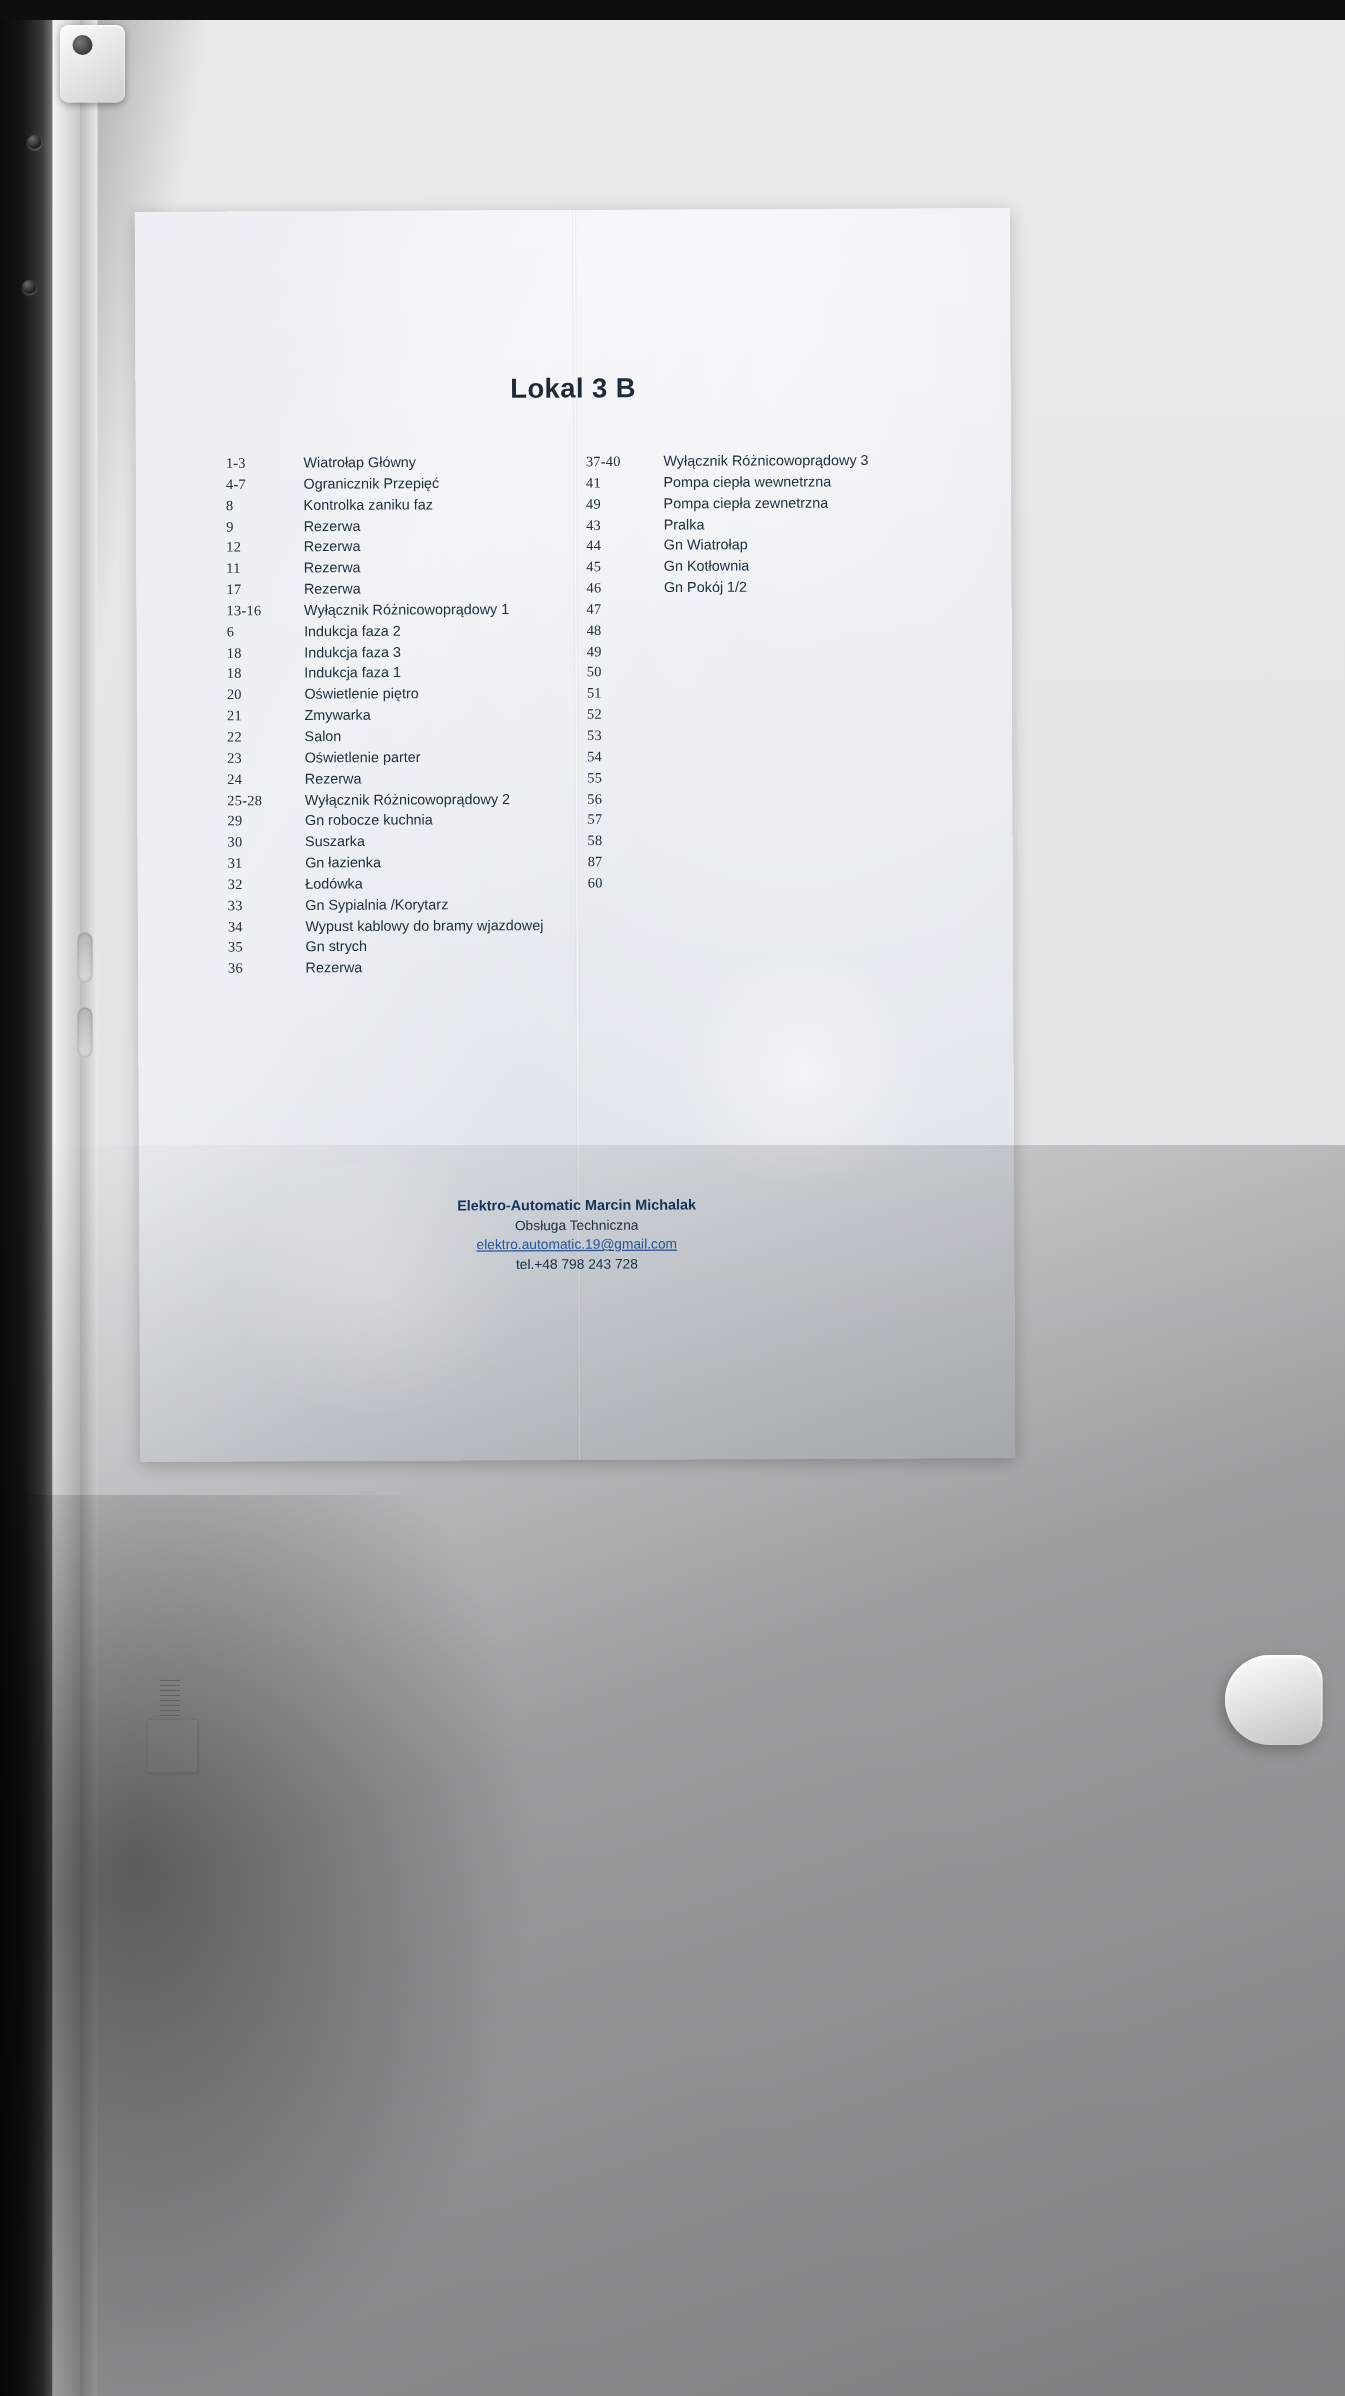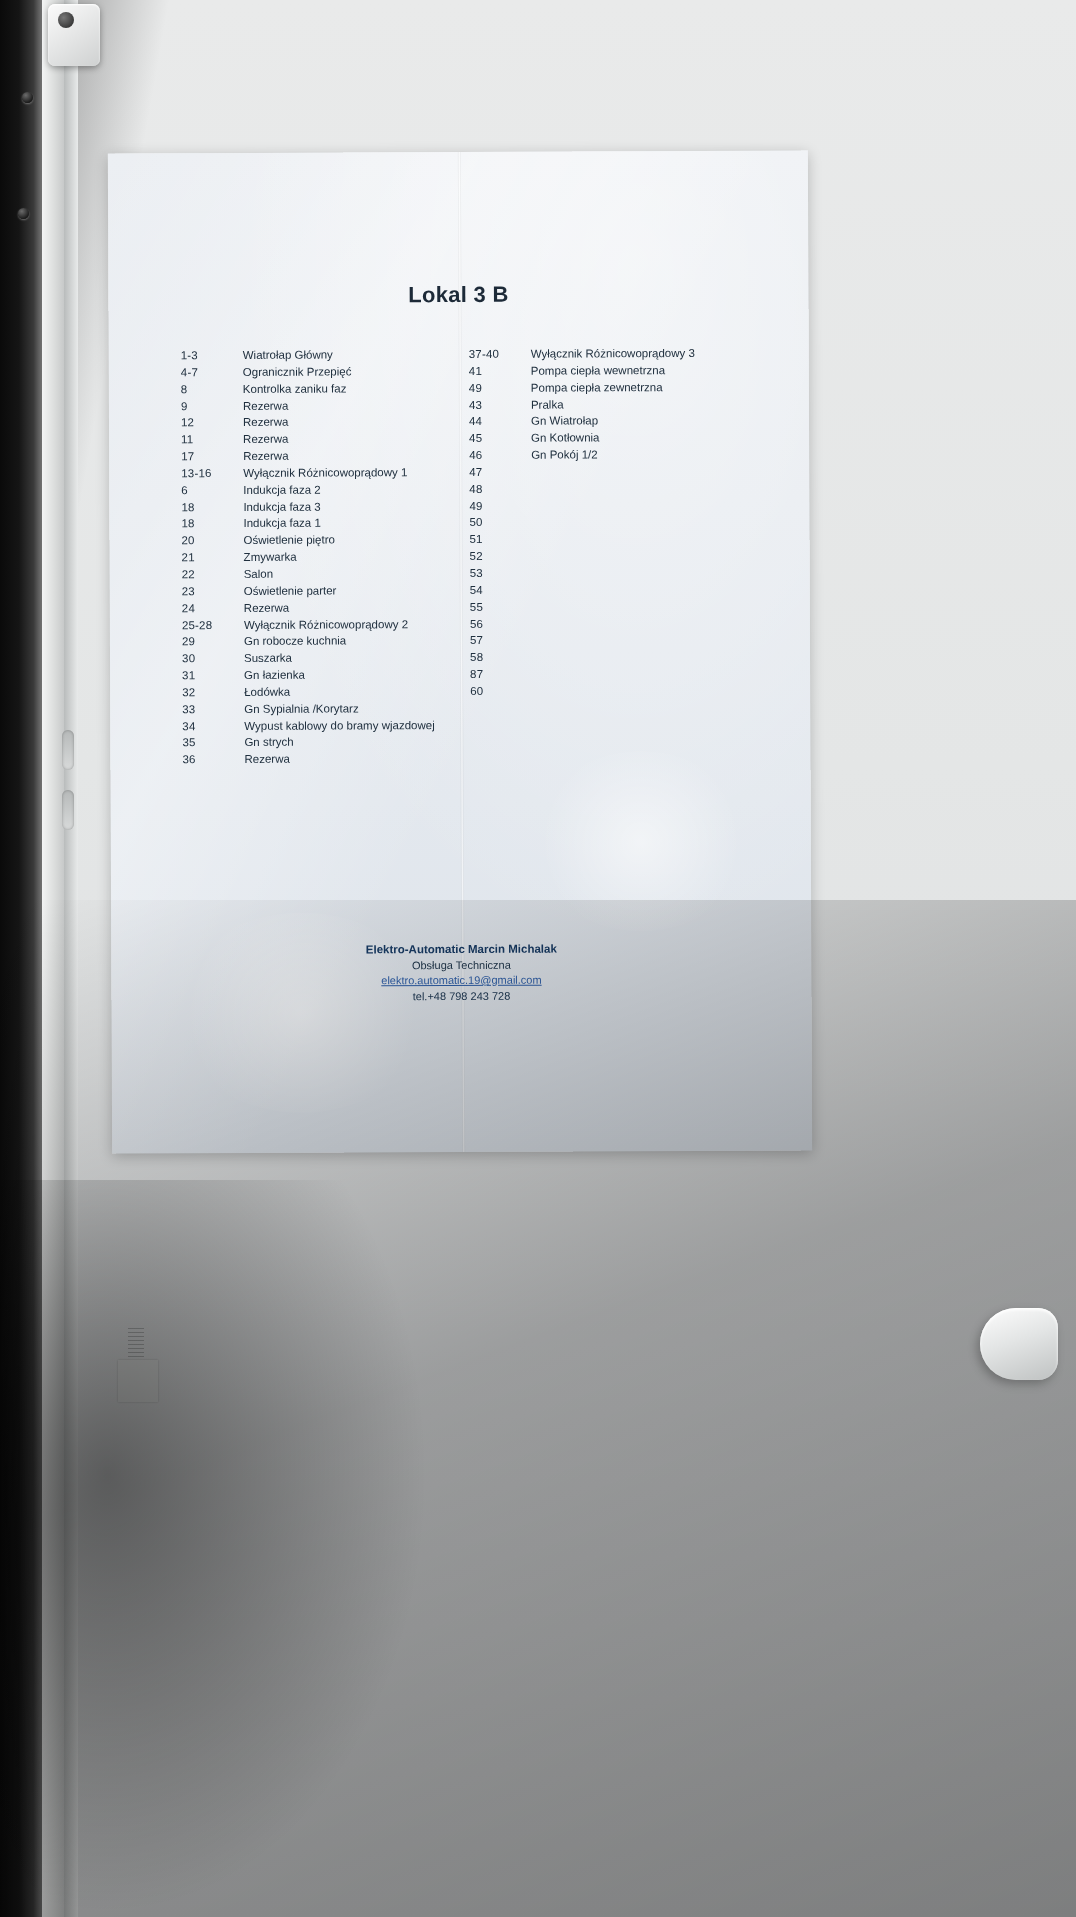--- a/index.html
+++ b/index.html
@@ -15,20 +15,21 @@
     position: relative;
   }
 
   
   .scene {
     position: absolute;
     inset: 0;
     background:
       linear-gradient(100deg, rgba(0,0,0,0.45) 0%, rgba(0,0,0,0.0) 12%),
       linear-gradient(180deg, #e9eaea 0%, #e4e6e6 40%, #dfe1e2 70%, #d7d9da 100%);
+    margin-top: 16px;
   }
 
   
   .door-gap {
     position: absolute;
     left: 0;
     top: 0;
     width: 42px;
     height: 100%;
     background: linear-gradient(90deg, #0a0a0a 0%, #151515 45%, #3a3a3a 80%, #777 100%);
@@ -209,20 +210,21 @@
     align-items: baseline;
     height: 16.85px;
     font-size: 11.5px;
     color: #20303f;
     white-space: nowrap;
   }
   .row .num {
     width: 62px;
     flex: 0 0 62px;
     letter-spacing: 0.2px;
+    font-family: Liberation Serif, serif;
   }
   .row .desc {
     flex: 1 1 auto;
   }
 
   
   .footer {
     position: absolute;
     top: 790px;
     left: 0;

